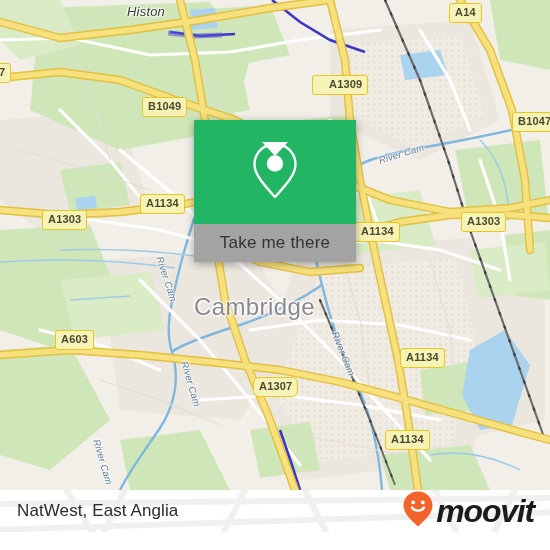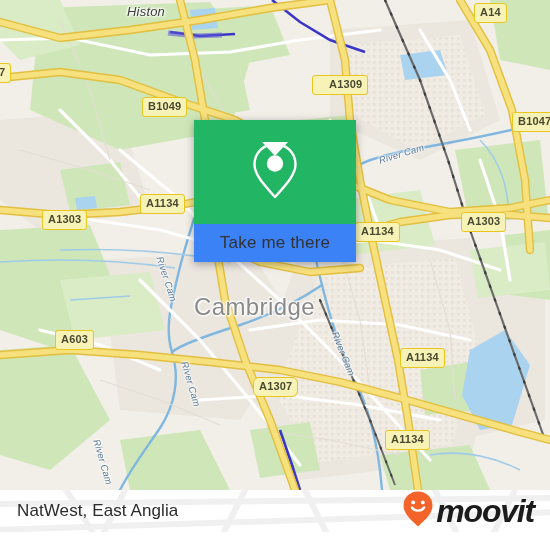--- a/index.html
+++ b/index.html
@@ -24,21 +24,21 @@
 
   
   #attribution{position:absolute;left:0;bottom:0;height:24px;line-height:24px;
      padding-left:8px;padding-right:10px;background:rgba(255,255,255,.72);
      color:#2f2f2f;font-size:13.5px;letter-spacing:.1px;}
 
   
   #card{position:absolute;left:194px;top:120px;width:162px;
         filter:drop-shadow(0 2px 4px rgba(0,0,0,.33));}
   #card-top{height:104px;background:#22b563;display:flex;align-items:center;justify-content:center;}
-  #card-bottom{height:38px;background:#3b82f6;display:flex;align-items:center;justify-content:center;}
+  #card-bottom{height:38px;background:#a3a3a3;display:flex;align-items:center;justify-content:center;}
   #card-cta{color:#333;font-size:17px;letter-spacing:.2px;}
   #card-tail{position:absolute;left:50%;margin-left:-13px;top:142px;width:0;height:0;
      border-left:13px solid transparent;border-right:13px solid transparent;
      border-top:14px solid #fcfcfc;}
 
   
   #footer{position:absolute;left:0;top:490px;width:550px;height:42px;background:#ffffff;overflow:hidden;}
   #footer-watermark{position:absolute;left:0;top:0;width:550px;height:60px;opacity:1;}
   #footer-title{position:absolute;left:17px;top:50%;transform:translateY(-50%);
      color:#2b2b2b;font-size:17px;letter-spacing:.1px;}
@@ -190,21 +190,21 @@
     <div class="maplabel city-label" id="city-label" style="left:194px;top:293px;">Cambridge</div>
 
     <div class="maplabel place-label" style="left:103px;top:4px;padding-left:24px;">Histon</div>
 
     <div class="maplabel river-label" style="left:378px;top:148px;transform:rotate(-17deg);">River Cam</div>
     <div class="maplabel river-label" style="left:165px;top:255px;transform:rotate(72deg);transform-origin:left top;">River Cam</div>
     <div class="maplabel river-label" style="left:190px;top:360px;transform:rotate(74deg);transform-origin:left top;">River Cam</div>
     <div class="maplabel river-label" style="left:102px;top:438px;transform:rotate(74deg);transform-origin:left top;">River Cam</div>
     <div class="maplabel river-label" style="left:340px;top:330px;transform:rotate(68deg);transform-origin:left top;">River Cam</div>
 
-    <div class="shield" style="left:474px;top:3px;">A14</div>
+    <div class="shield" style="left:449px;top:3px;">A14</div>
     <div class="shield" style="left:312px;top:75px;padding-left:16px;">A1309</div>
     <div class="shield" style="left:142px;top:97px;">B1049</div>
     <div class="shield" style="left:512px;top:112px;">B1047</div>
     <div class="shield" style="left:140px;top:194px;">A1134</div>
     <div class="shield" style="left:42px;top:210px;">A1303</div>
     <div class="shield" style="left:461px;top:212px;">A1303</div>
     <div class="shield" style="left:355px;top:222px;">A1134</div>
     <div class="shield" style="left:55px;top:330px;text-align:right;">A603</div>
     <div class="shield" style="left:400px;top:348px;">A1134</div>
     <div class="shield" style="left:253px;top:377px;border-radius:6px;">A1307</div>

